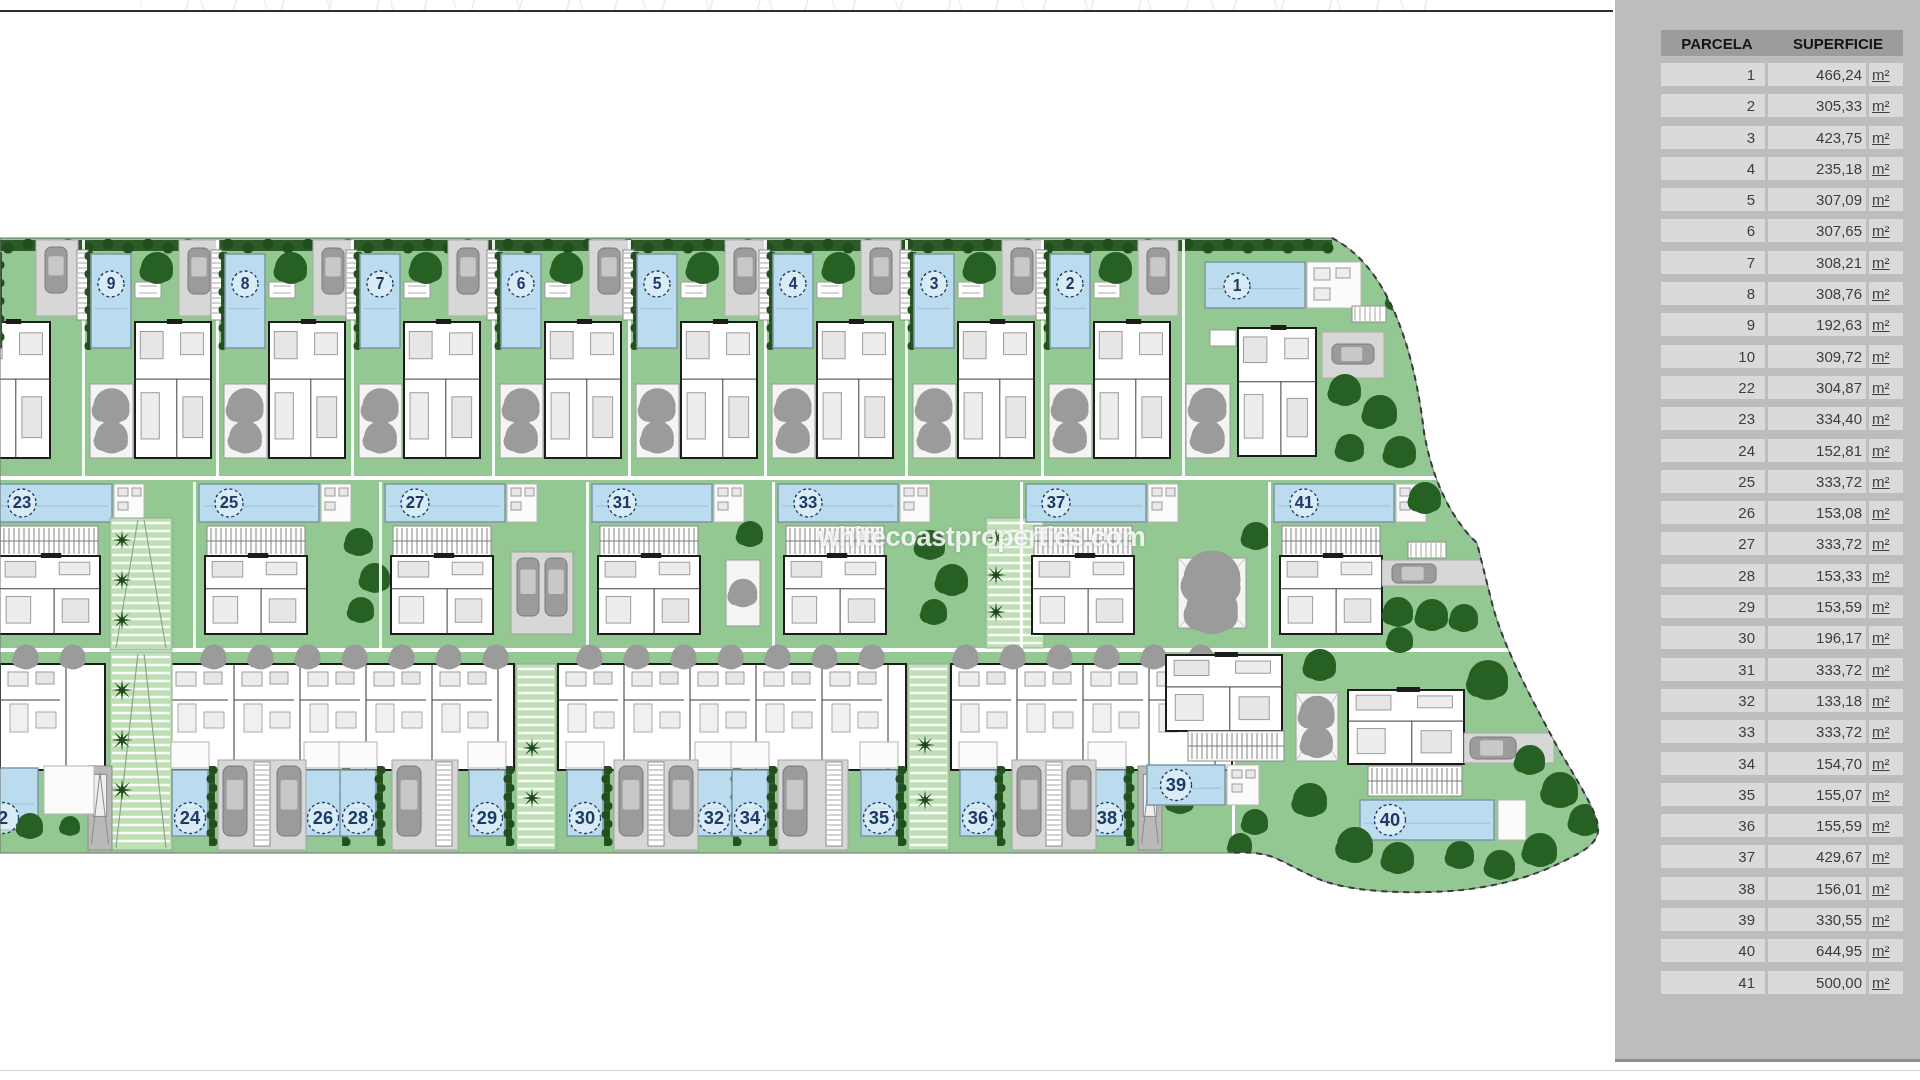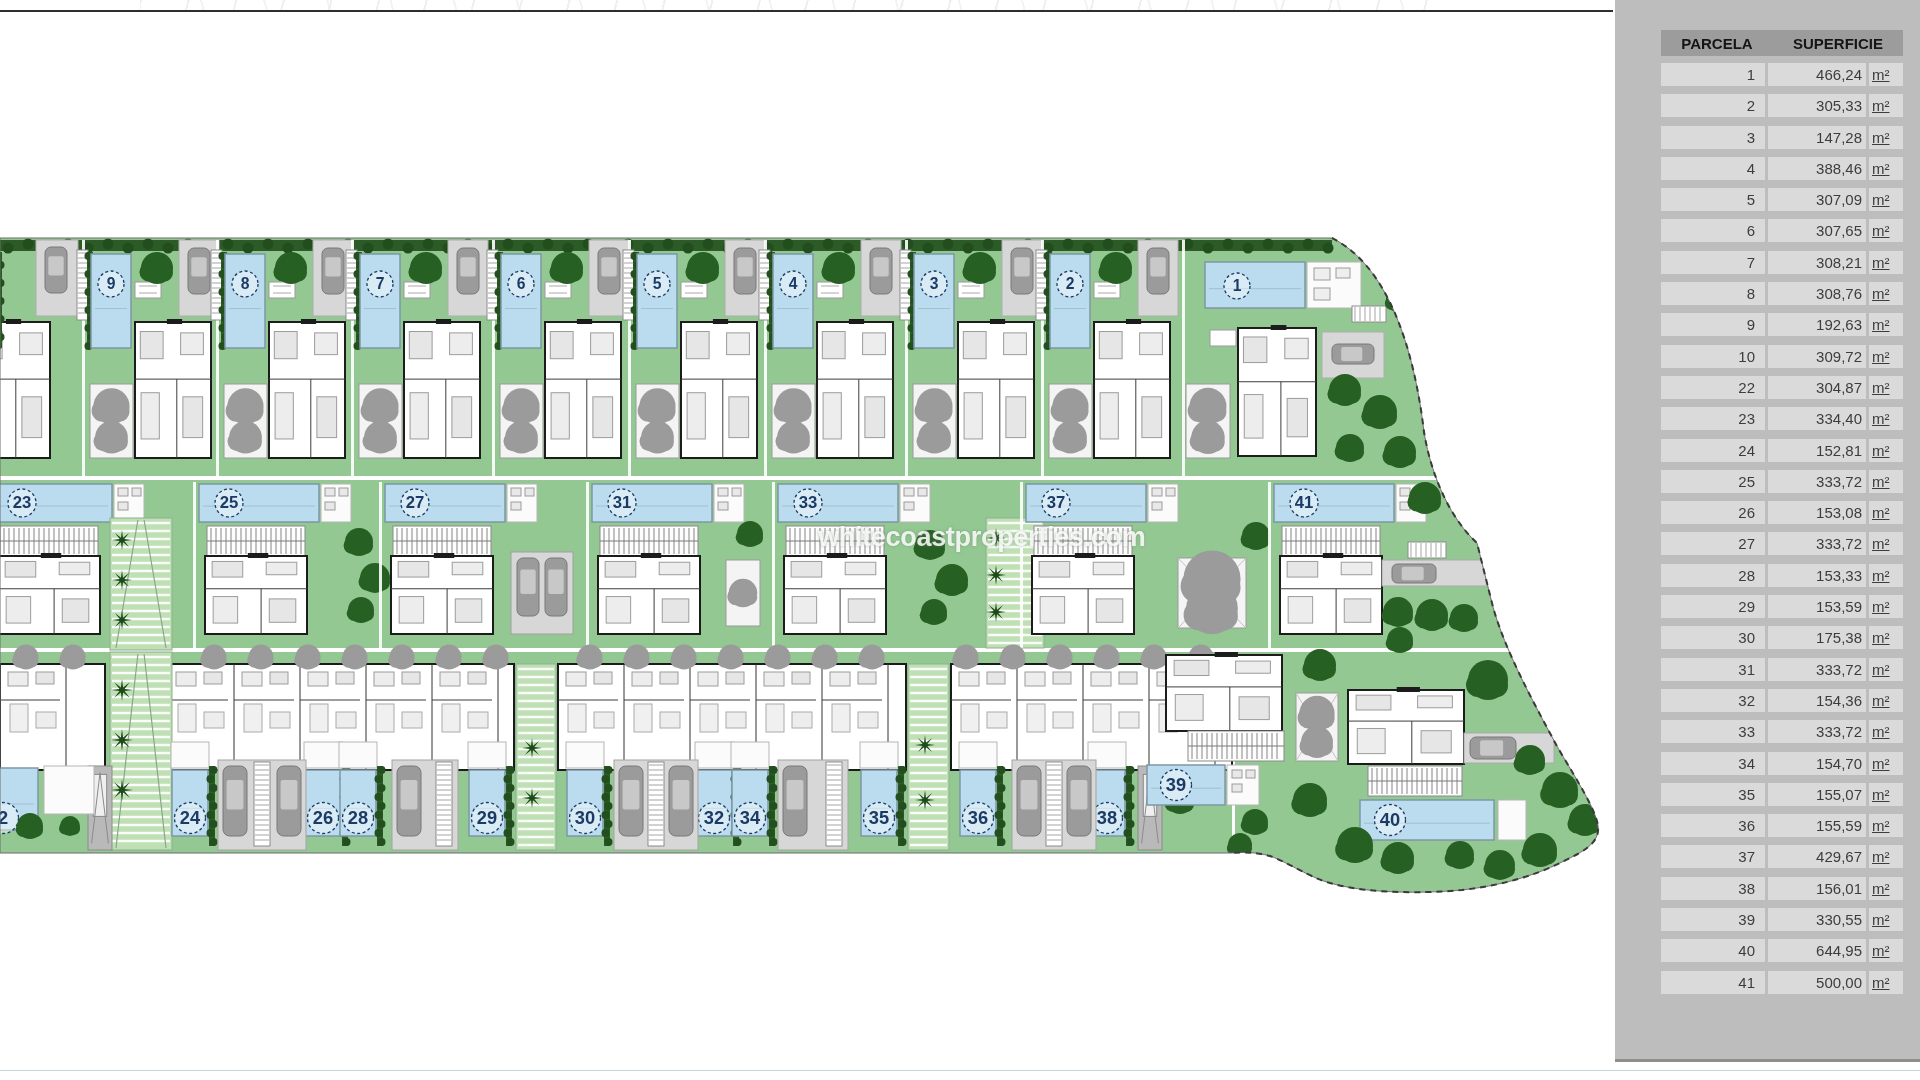--- a/index.html
+++ b/index.html
@@ -2024,26 +2024,26 @@
             <span class="c2">466,24</span>
             <span class="c3">m²</span>
           </div>
           <div class="trow">
             <span class="c1">2</span>
             <span class="c2">305,33</span>
             <span class="c3">m²</span>
           </div>
           <div class="trow">
             <span class="c1">3</span>
-            <span class="c2">147,28</span>
+            <span class="c2">423,75</span>
             <span class="c3">m²</span>
           </div>
           <div class="trow">
             <span class="c1">4</span>
-            <span class="c2">388,46</span>
+            <span class="c2">235,18</span>
             <span class="c3">m²</span>
           </div>
           <div class="trow">
             <span class="c1">5</span>
             <span class="c2">307,09</span>
             <span class="c3">m²</span>
           </div>
           <div class="trow">
             <span class="c1">6</span>
             <span class="c2">307,65</span>
@@ -2104,31 +2104,31 @@
             <span class="c2">153,33</span>
             <span class="c3">m²</span>
           </div>
           <div class="trow">
             <span class="c1">29</span>
             <span class="c2">153,59</span>
             <span class="c3">m²</span>
           </div>
           <div class="trow">
             <span class="c1">30</span>
-            <span class="c2">175,38</span>
+            <span class="c2">196,17</span>
             <span class="c3">m²</span>
           </div>
           <div class="trow">
             <span class="c1">31</span>
             <span class="c2">333,72</span>
             <span class="c3">m²</span>
           </div>
           <div class="trow">
             <span class="c1">32</span>
-            <span class="c2">154,36</span>
+            <span class="c2">133,18</span>
             <span class="c3">m²</span>
           </div>
           <div class="trow">
             <span class="c1">33</span>
             <span class="c2">333,72</span>
             <span class="c3">m²</span>
           </div>
           <div class="trow">
             <span class="c1">34</span>
             <span class="c2">154,70</span>

